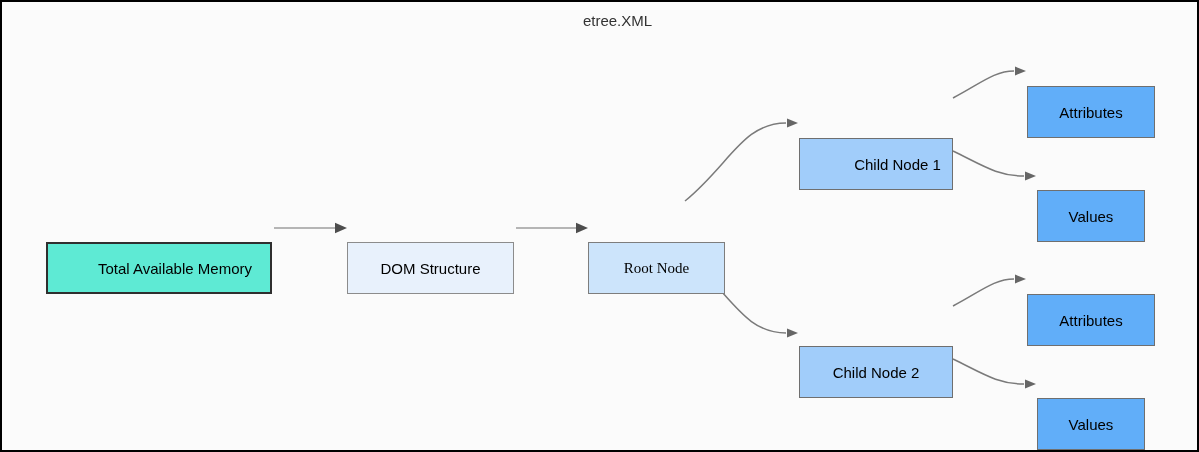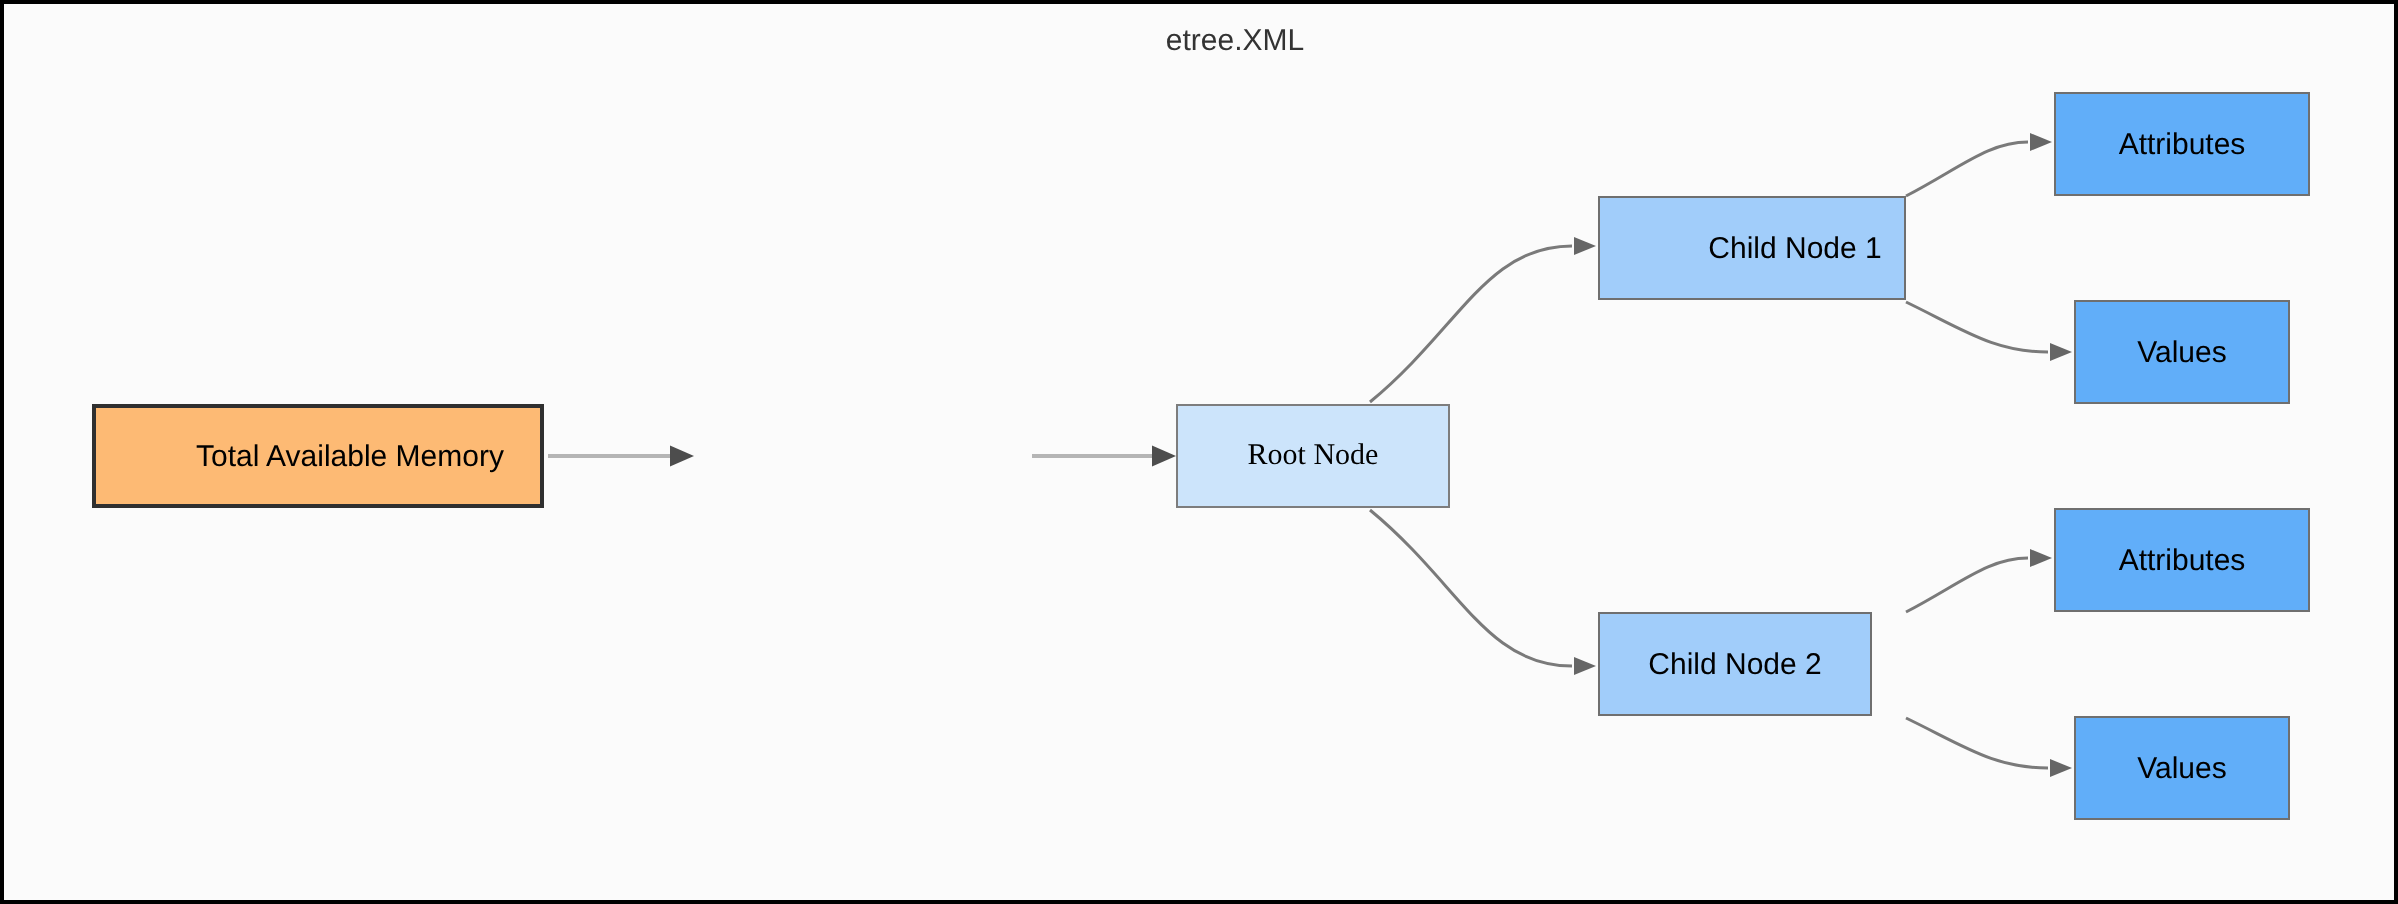--- a/index.html
+++ b/index.html
@@ -30,20 +30,21 @@
     position: absolute;
     box-sizing: border-box;
     display: flex;
     align-items: center;
     justify-content: center;
     font-size: 15px;
     color: #000000;
     border: 1.5px solid #6f6f6f;
     background: #ffffff;
     white-space: nowrap;
+    margin-top: 40px;
   }
   .node.plain { border-width: 2px; }
   .connector-layer {
     position: absolute;
     top: 0; left: 0;
     width: 1199px;
     height: 452px;
     pointer-events: none;
   }
 </style>
@@ -90,34 +91,37 @@
       <path d="M 951 304 C 978 290, 992 277, 1012 277" fill="none" stroke="#7a7a7a" stroke-width="1.5"></path>
       <polygon points="1024,277 1013,272.5 1013,281.5" fill="#666666"></polygon>
     </g>
 
     <g>
       <path d="M 951 357 C 980 371, 995 382, 1022 382" fill="none" stroke="#7a7a7a" stroke-width="1.5"></path>
       <polygon points="1034,382 1023,377.5 1023,386.5" fill="#666666"></polygon>
     </g>
   </svg>
 
-  <div class="node plain" style="left: 44px; top: 200px; width: 226px; height: 52px; background: #fdba74; border-color: rgb(47, 47, 47); padding-left: 32px;">
+  <div class="node plain" style="left: 44px; top: 200px; width: 226px; height: 52px; background: #5eead4; border-color: rgb(47, 47, 47); padding-left: 32px;">
     <span>Total Available Memory</span>
   </div>
 
+  <div class="node" style="left: 345px; top: 200px; width: 167px; height: 52px; background: rgb(232, 241, 252); border-color: rgb(140, 140, 140);">
+    <span>DOM Structure</span>
+  </div>
 
   <div class="node" style="left: 586px; top: 200px; width: 137px; height: 52px; background: rgb(204, 228, 251); border-color: rgb(125, 125, 125); font-family: Liberation Serif, serif;">
     <span>Root Node</span>
   </div>
 
   <div class="node" style="left: 797px; top: 96px; width: 154px; height: 52px; background: rgb(161, 205, 250); border-color: rgb(111, 111, 111); padding-left: 43px;">
     <span>Child Node 1</span>
   </div>
 
-  <div class="node" style="left: 797px; top: 304px; width: 137px; height: 52px; background: rgb(161, 205, 250); border-color: rgb(111, 111, 111);">
+  <div class="node" style="left: 797px; top: 304px; width: 154px; height: 52px; background: rgb(161, 205, 250); border-color: rgb(111, 111, 111);">
     <span>Child Node 2</span>
   </div>
 
   <div class="node" style="left: 1025px; top: 44px; width: 128px; height: 52px; background: rgb(97, 174, 249); border-color: rgb(111, 111, 111);">
     <span>Attributes</span>
   </div>
 
   <div class="node" style="left: 1035px; top: 148px; width: 108px; height: 52px; background: rgb(97, 174, 249); border-color: rgb(111, 111, 111);">
     <span>Values</span>
   </div>

